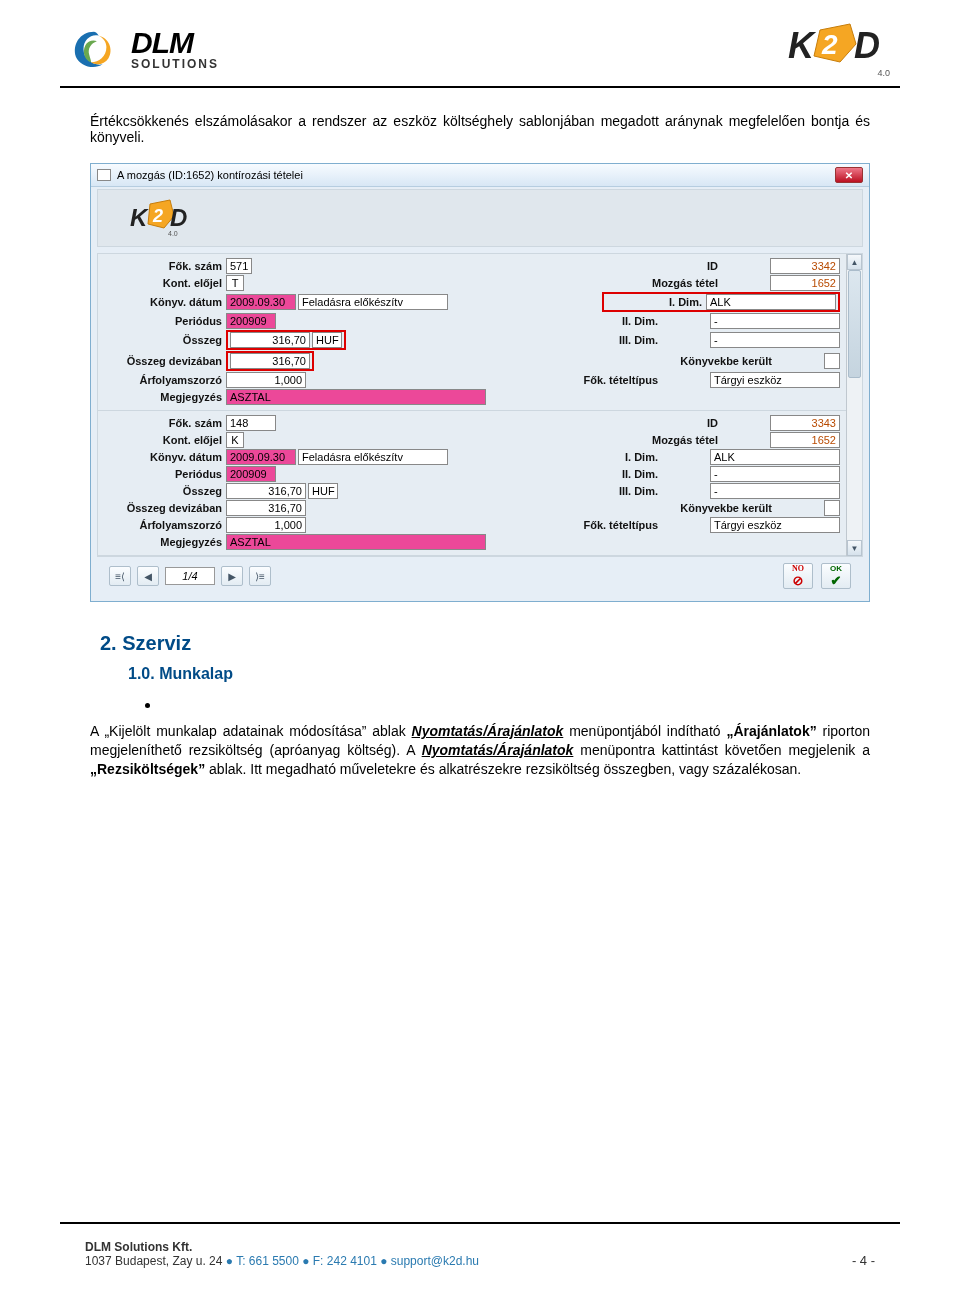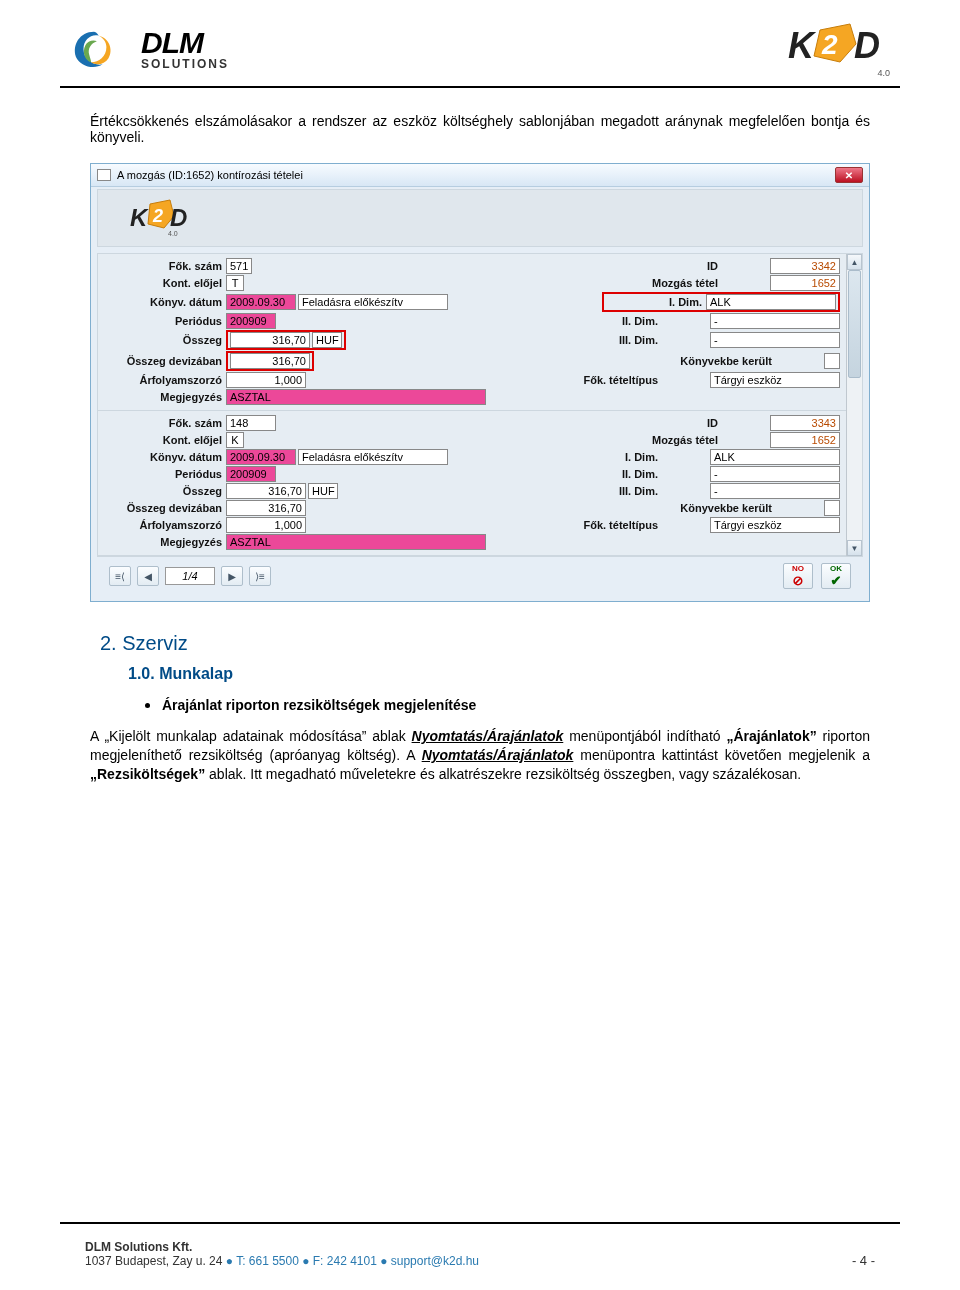--- a/index.html
+++ b/index.html
@@ -9,21 +9,21 @@
     background: #fff;
     font-family: Arial, Helvetica, sans-serif;
     position: relative;
   }
   .header {
     display: flex;
     justify-content: space-between;
     align-items: center;
     padding: 20px 70px 8px 70px;
   }
-  .logo-left { display: flex; align-items: center; gap: 23px; }
+  .logo-left { display: flex; align-items: center; gap: 13px; }
   .dlm-swirl { width: 48px; height: 42px; }
   .dlm-text { display: flex; flex-direction: column; line-height: 1; }
   .dlm-text .main { font-size: 30px; font-weight: 900; font-style: italic; letter-spacing: -1px; }
   .dlm-text .sub { font-size: 12px; font-weight: 700; letter-spacing: 2px; color: #333; }
   .k2d-logo { display: flex; flex-direction: column; align-items: center; }
   .k2d-logo .box { width: 110px; height: 48px; position: relative; }
   .k2d-logo .ver { font-size: 9px; color: #555; text-align: right; width: 100%; }
   .hr-top { border: none; border-bottom: 2px solid #000; margin: 0 60px 25px 60px; }
 
   .page-content { padding: 0 90px 0 90px; font-size: 14px; color: #000; }
@@ -111,25 +111,25 @@
   }
   .bottom-bar {
     display: flex; align-items: center; justify-content: space-between;
     padding: 6px 12px 8px 12px;
   }
   .nav-btns { display: flex; gap: 6px; align-items: center; }
   .nav-btn { width: 22px; height: 20px; background: linear-gradient(#fbfdff,#e3ecf3); border:1px solid #aebecb; border-radius:2px; display:flex;align-items:center;justify-content:center;color:#456;font-size:10px;}
   .page-ind { width: 50px; height: 18px; background: #fff; border:1px solid #999;text-align:center;font-size:11px;line-height:16px;font-style:italic;}
   .action-btns { display: flex; gap: 8px; }
   .act-btn { width: 30px; height: 26px; background: linear-gradient(#fbfdff,#e3ecf3); border:1px solid #aebecb; border-radius:2px; display:flex;align-items:center;justify-content:center;flex-direction:column;font-size:8px;font-weight:bold;}
-  .no { color: #c00; } .no .glyph{font-size:13px;}
+  .no { color: #c00; font-family: Liberation Serif, serif; } .no .glyph{font-size:13px;}
   .ok { color: #060; } .ok .glyph{font-size:13px;}
 
   
-  h2.section { font-size: 20px; font-weight: normal; color: #014b87; margin: 25px 0 10px 10px; }
+  h2.section { font-size: 20px; font-weight: bold; color: #014b87; margin: 25px 0 10px 10px; }
   h3.sub { font-size: 16px; font-weight: bold; color: #014b87; margin: 0 0 14px 38px; }
   .bullet-line { display: flex; align-items: flex-start; margin-left: 55px; font-weight: bold; margin-bottom: 14px; }
   .bullet-line .dot { width: 5px; height: 5px; background: #000; border-radius: 50%; margin-top: 6px; margin-right: 12px; }
   .body-para { text-align: justify; line-height: 1.35; margin-bottom: 10px; }
   .body-para .bi { font-style: italic; font-weight: bold; text-decoration: underline; }
 
   
   .hr-bot { border: none; border-bottom: 2px solid #000; margin: 0 60px 6px 60px; }
   .footer {
     position: absolute; bottom: 22px; left: 0; right: 0;
@@ -398,21 +398,20 @@
             </div>
         </div>
       </div>
     </div>
   </div>
 
   <h2 class="section">2.   Szerviz</h2>
   <h3 class="sub">1.0. Munkalap</h3>
   <div class="bullet-line">
     <span class="dot"></span>
-    <span>Árajánlat riporton rezsiköltségek megjelenítése</span>
   </div>
 
   <p class="body-para">
     <span>A „Kijelölt munkalap adatainak módosítása” ablak </span><span class="bi">Nyomtatás/Árajánlatok</span><span> menüpontjából indítható </span><b>„Árajánlatok”</b><span> riporton megjeleníthető rezsiköltség (apróanyag költség). A </span><span class="bi">Nyomtatás/Árajánlatok</span><span> menüpontra kattintást követően megjelenik a </span><b>„Rezsiköltségek”</b><span> ablak. Itt megadható műveletekre és alkatrészekre rezsiköltség összegben, vagy százalékosan.</span>
   </p>
 
 </div>
 
 <hr class="hr-bot" style="position:absolute;bottom:60px;left:0;right:0;">
 <div class="footer">

